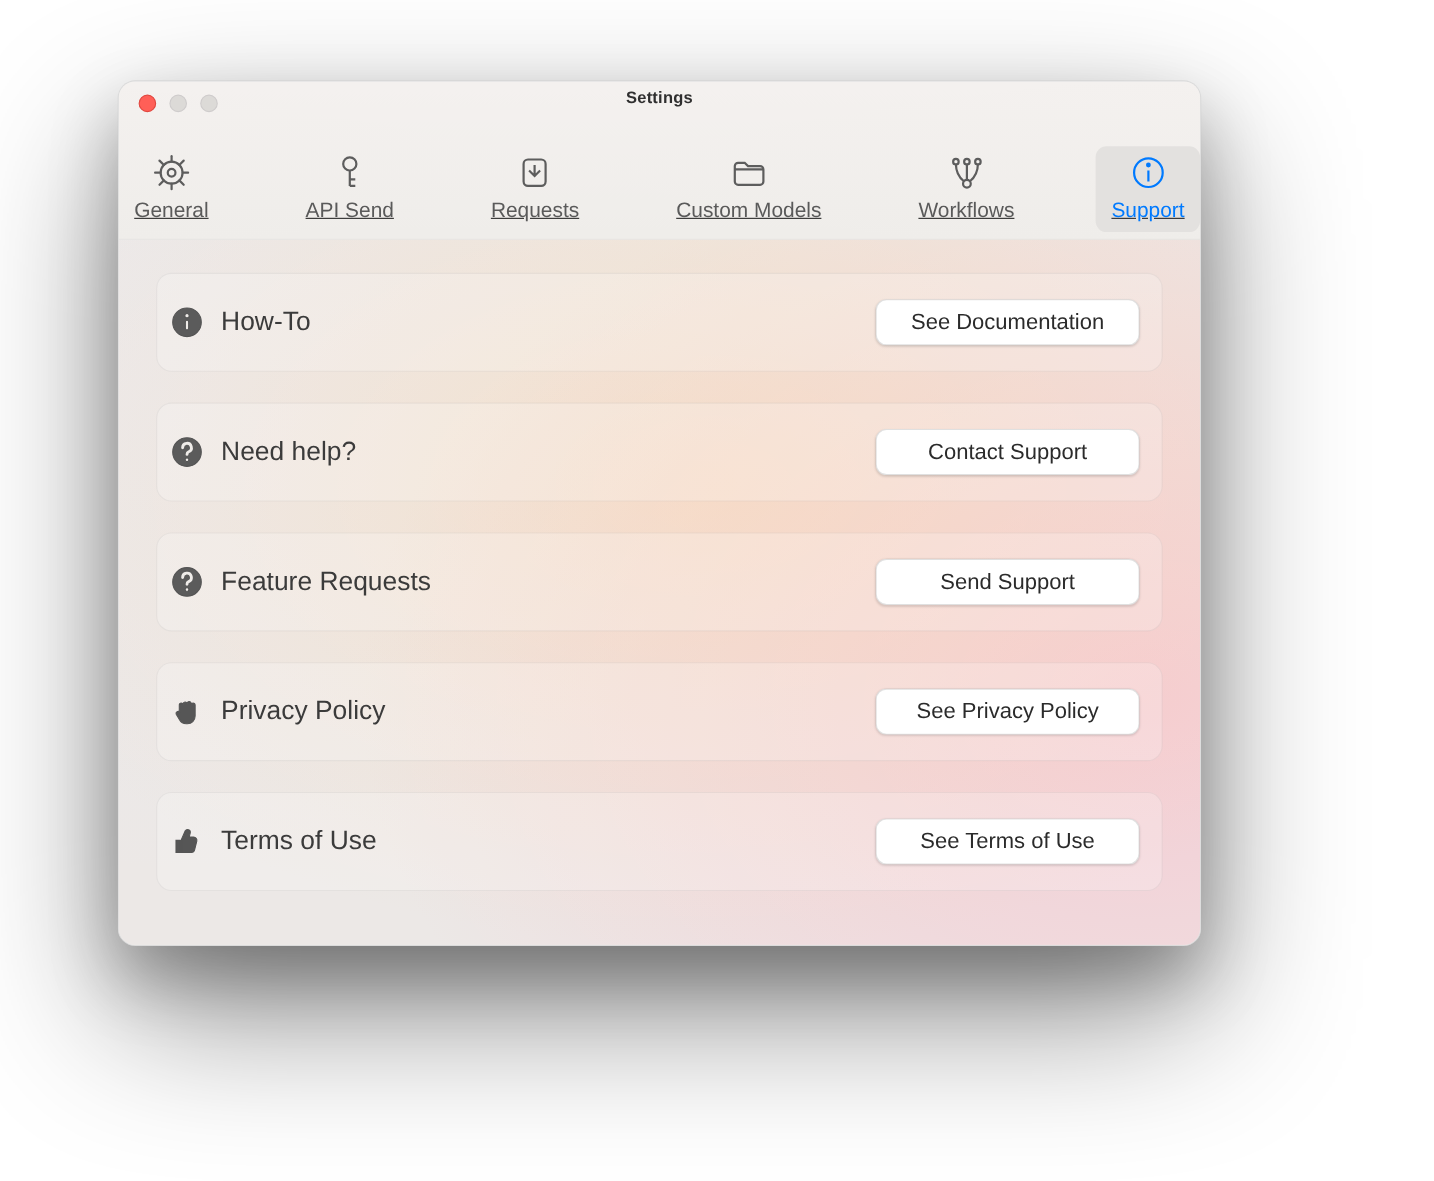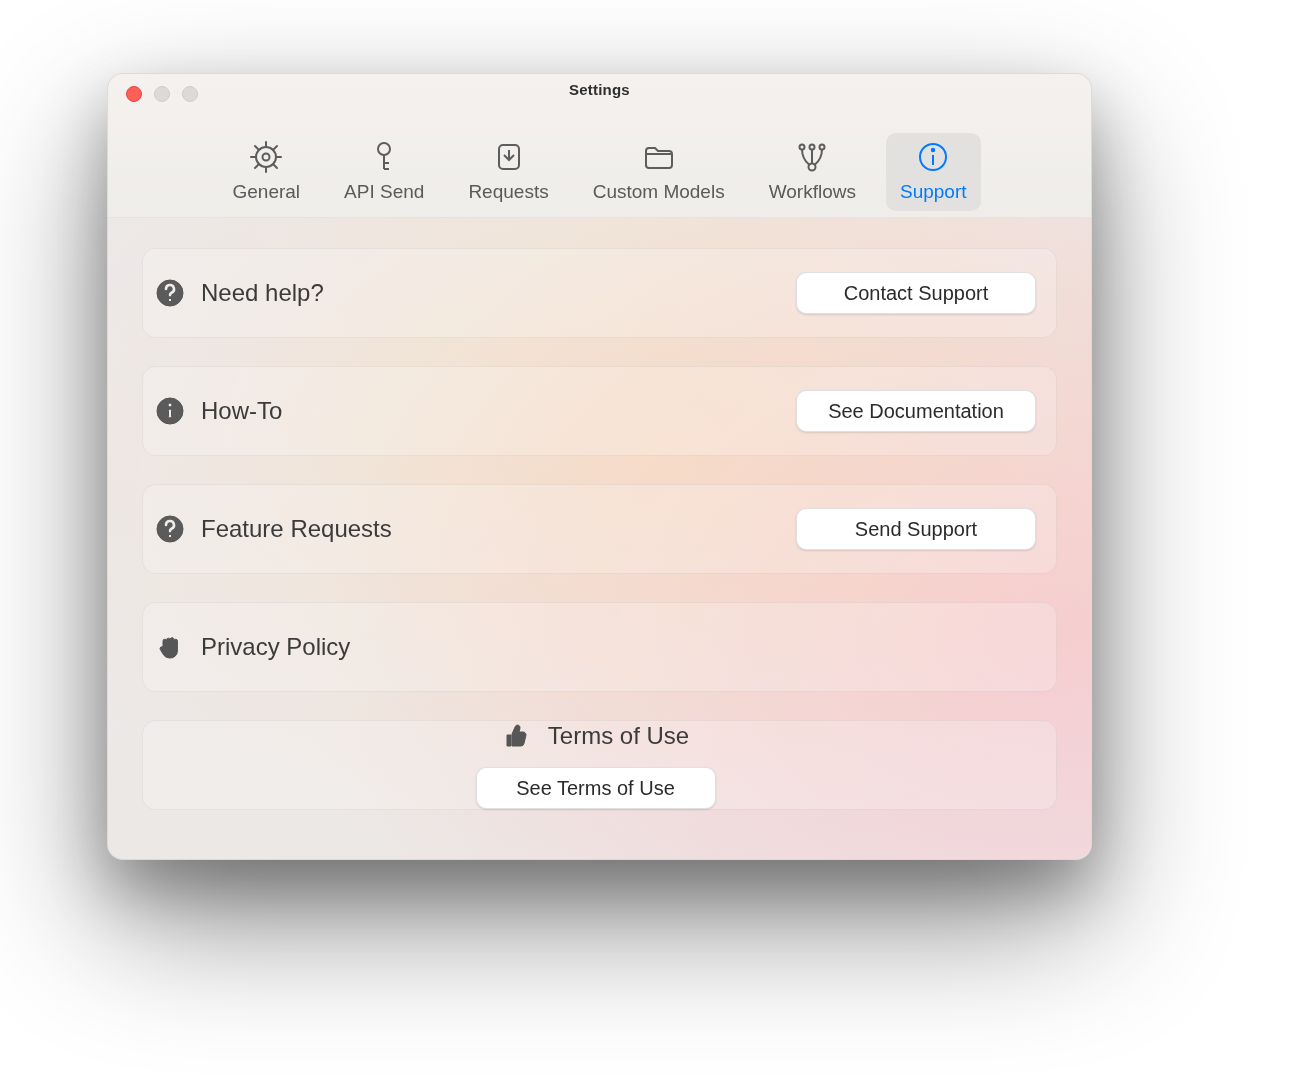--- a/index.html
+++ b/index.html
@@ -54,22 +54,23 @@
     position:absolute;
     left:0;right:0;top:7px;
     text-align:center;
     font-size:15px;font-weight:700;letter-spacing:.2px;
     color:#2f2f2f;
   }
   .tabs{
     position:absolute;
     left:0;right:0;bottom:6px;
     display:flex;
-    justify-content:center;
+    justify-content:space-between;
     gap:16px;
+    text-decoration:underline;
   }
   .tab{
     display:flex;flex-direction:column;align-items:center;gap:6px;
     padding:6px 14px 8px;
     border-radius:10px;
     color:#5a5a5a;
     cursor:default;
   }
   .tab .lbl{font-size:19px;}
   .tab.active{background:var(--chip-bg);}
@@ -90,21 +91,21 @@
   }
   .row{
     display:flex;align-items:center;justify-content:space-between;
     height:90px;
     padding:0 20px 0 12px;
     margin-bottom:28px;
     border-radius:14px;
     background:rgba(255,255,255,.22);
     border:1px solid rgba(0,0,0,.05);
   }
-  .row:last-child{margin-bottom:0;flex-direction:column;}
+  .row:last-child{margin-bottom:0;}
   .rleft{display:flex;align-items:center;gap:16px;}
   .ricon{width:30px;height:30px;display:flex;align-items:center;justify-content:center;}
   .ricon svg{fill:#555;stroke:#555;}
   .rlabel{font-size:24px;color:var(--row-text);}
   .rbtn{
     min-width:240px;
     height:42px;
     padding:0 22px;
     border-radius:10px;
     border:1px solid rgba(0,0,0,.12);
@@ -199,66 +200,67 @@
     </div>
   </div>
 
   <div class="content">
 
     <div class="row">
       <div class="rleft">
         <span class="ricon">
           <svg viewBox="0 0 28 28" width="28" height="28">
               <circle cx="14" cy="14" r="13" fill="#5b5b5b"></circle>
-              <path d="M10 10 a4 4 0 1 1 5.5 3.7 c-1.3 .6 -1.5 1.3 -1.5 2.4" stroke="#efece9" stroke-width="2.6" fill="none" stroke-linecap="round"></path>
-              <circle cx="14" cy="21" r="1.7" fill="#efece9"></circle>
-            </svg>
-        </span>
-        <span class="rlabel">Need help?</span>
-      </div>
-      <button class="rbtn">Contact Support</button>
-    </div>
-
-    <div class="row">
-      <div class="rleft">
-        <span class="ricon">
-          <svg viewBox="0 0 28 28" width="28" height="28">
-              <circle cx="14" cy="14" r="13" fill="#5b5b5b"></circle>
               <rect x="12.5" y="12" width="3" height="9" rx="1.5" fill="#efece9"></rect>
               <circle cx="14" cy="8" r="2" fill="#efece9"></circle>
             </svg>
         </span>
         <span class="rlabel">How-To</span>
       </div>
       <button class="rbtn">See Documentation</button>
     </div>
 
     <div class="row">
       <div class="rleft">
         <span class="ricon">
           <svg viewBox="0 0 28 28" width="28" height="28">
               <circle cx="14" cy="14" r="13" fill="#5b5b5b"></circle>
               <path d="M10 10 a4 4 0 1 1 5.5 3.7 c-1.3 .6 -1.5 1.3 -1.5 2.4" stroke="#efece9" stroke-width="2.6" fill="none" stroke-linecap="round"></path>
               <circle cx="14" cy="21" r="1.7" fill="#efece9"></circle>
             </svg>
         </span>
+        <span class="rlabel">Need help?</span>
+      </div>
+      <button class="rbtn">Contact Support</button>
+    </div>
+
+    <div class="row">
+      <div class="rleft">
+        <span class="ricon">
+          <svg viewBox="0 0 28 28" width="28" height="28">
+              <circle cx="14" cy="14" r="13" fill="#5b5b5b"></circle>
+              <path d="M10 10 a4 4 0 1 1 5.5 3.7 c-1.3 .6 -1.5 1.3 -1.5 2.4" stroke="#efece9" stroke-width="2.6" fill="none" stroke-linecap="round"></path>
+              <circle cx="14" cy="21" r="1.7" fill="#efece9"></circle>
+            </svg>
+        </span>
         <span class="rlabel">Feature Requests</span>
       </div>
       <button class="rbtn">Send Support</button>
     </div>
 
     <div class="row">
       <div class="rleft">
         <span class="ricon">
           <svg viewBox="0 0 28 28" width="28" height="28">
               <path fill="#565656" d="M7 15 V8 a1.8 1.8 0 0 1 3.6 0 V7 a1.8 1.8 0 0 1 3.6 0 V6.5 a1.8 1.8 0 0 1 3.6 0 V8 a1.8 1.8 0 0 1 3.6 0 V18 a7 7 0 0 1 -7 7 h-1 a7 7 0 0 1 -6.2 -3.7 l-3 -5 a1.8 1.8 0 0 1 3.1 -1.8 z"></path>
             </svg>
         </span>
         <span class="rlabel">Privacy Policy</span>
       </div>
+      <button class="rbtn">See Privacy Policy</button>
     </div>
 
     <div class="row">
       <div class="rleft">
         <span class="ricon">
           <svg viewBox="0 0 28 28" width="28" height="28">
               <path fill="#565656" d="M4 13 h4 v11 h-4z M9 24 h9 a3 3 0 0 0 2.9 -2.3 l2 -8 a3 3 0 0 0 -2.9 -3.7 h-4 l1 -4 a2.5 2.5 0 0 0 -4.6 -1.7 L9 12 z"></path>
             </svg>
         </span>
         <span class="rlabel">Terms of Use</span>

